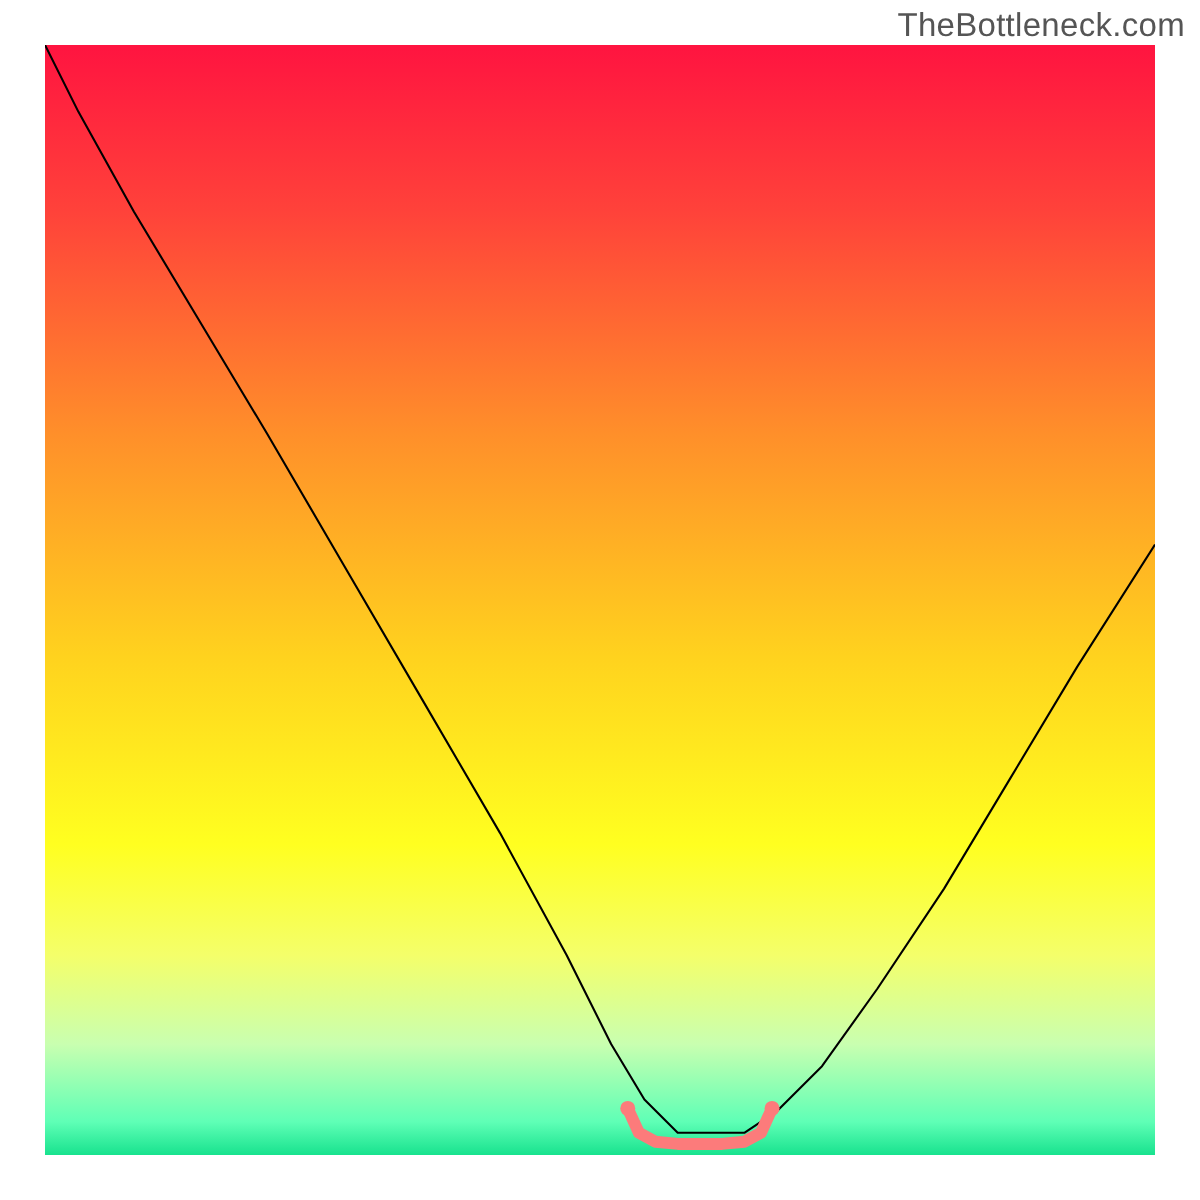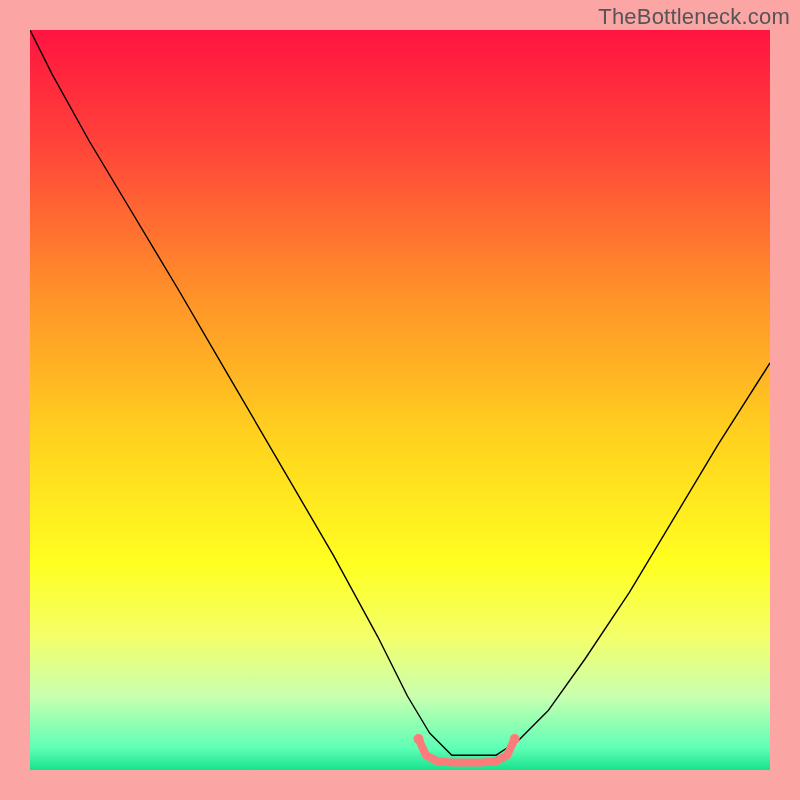--- a/index.html
+++ b/index.html
@@ -10,21 +10,21 @@
     background: #000;
     overflow: hidden;
     font-family: Arial, Helvetica, sans-serif;
   }
   .frame {
     position: absolute;
     left: 0;
     top: 0;
     width: 800px;
     height: 800px;
-    background: #fca5a5;
+    background: #ffffff;
   }
   .plot {
     position: absolute;
     left: 30px;
     top: 30px;
     width: 740px;
     height: 740px;
   }
   .watermark {
     position: absolute;

